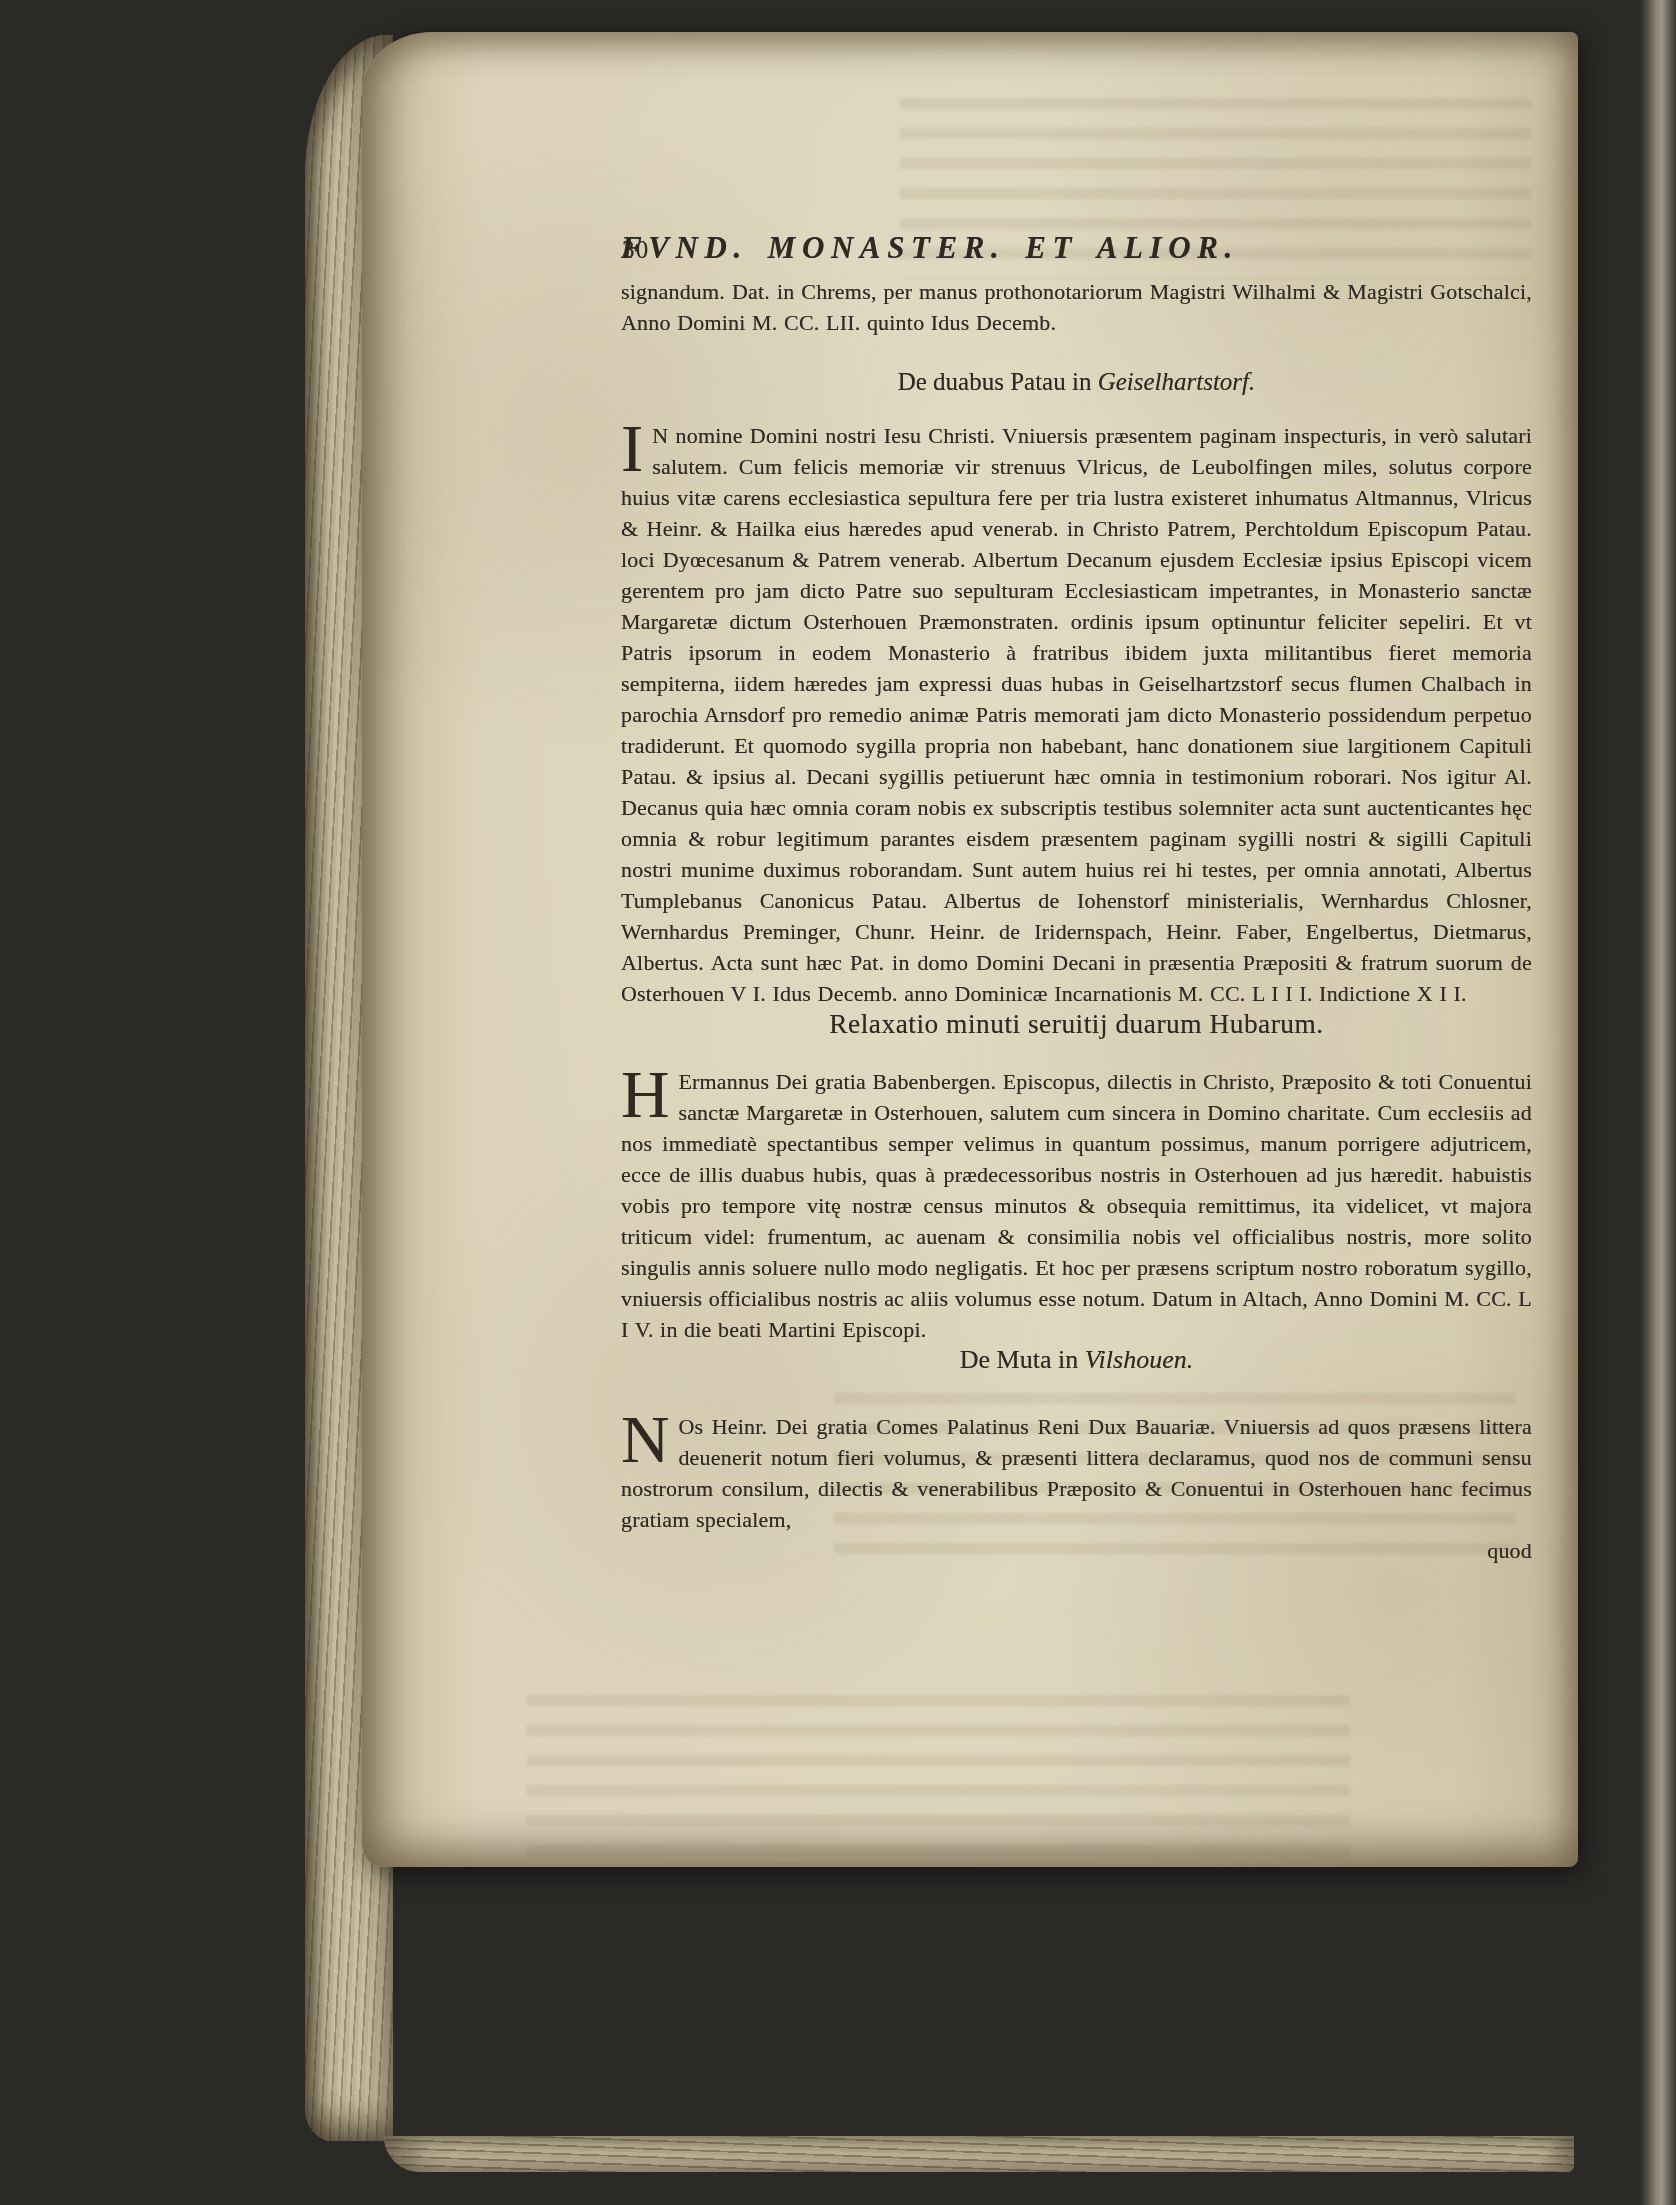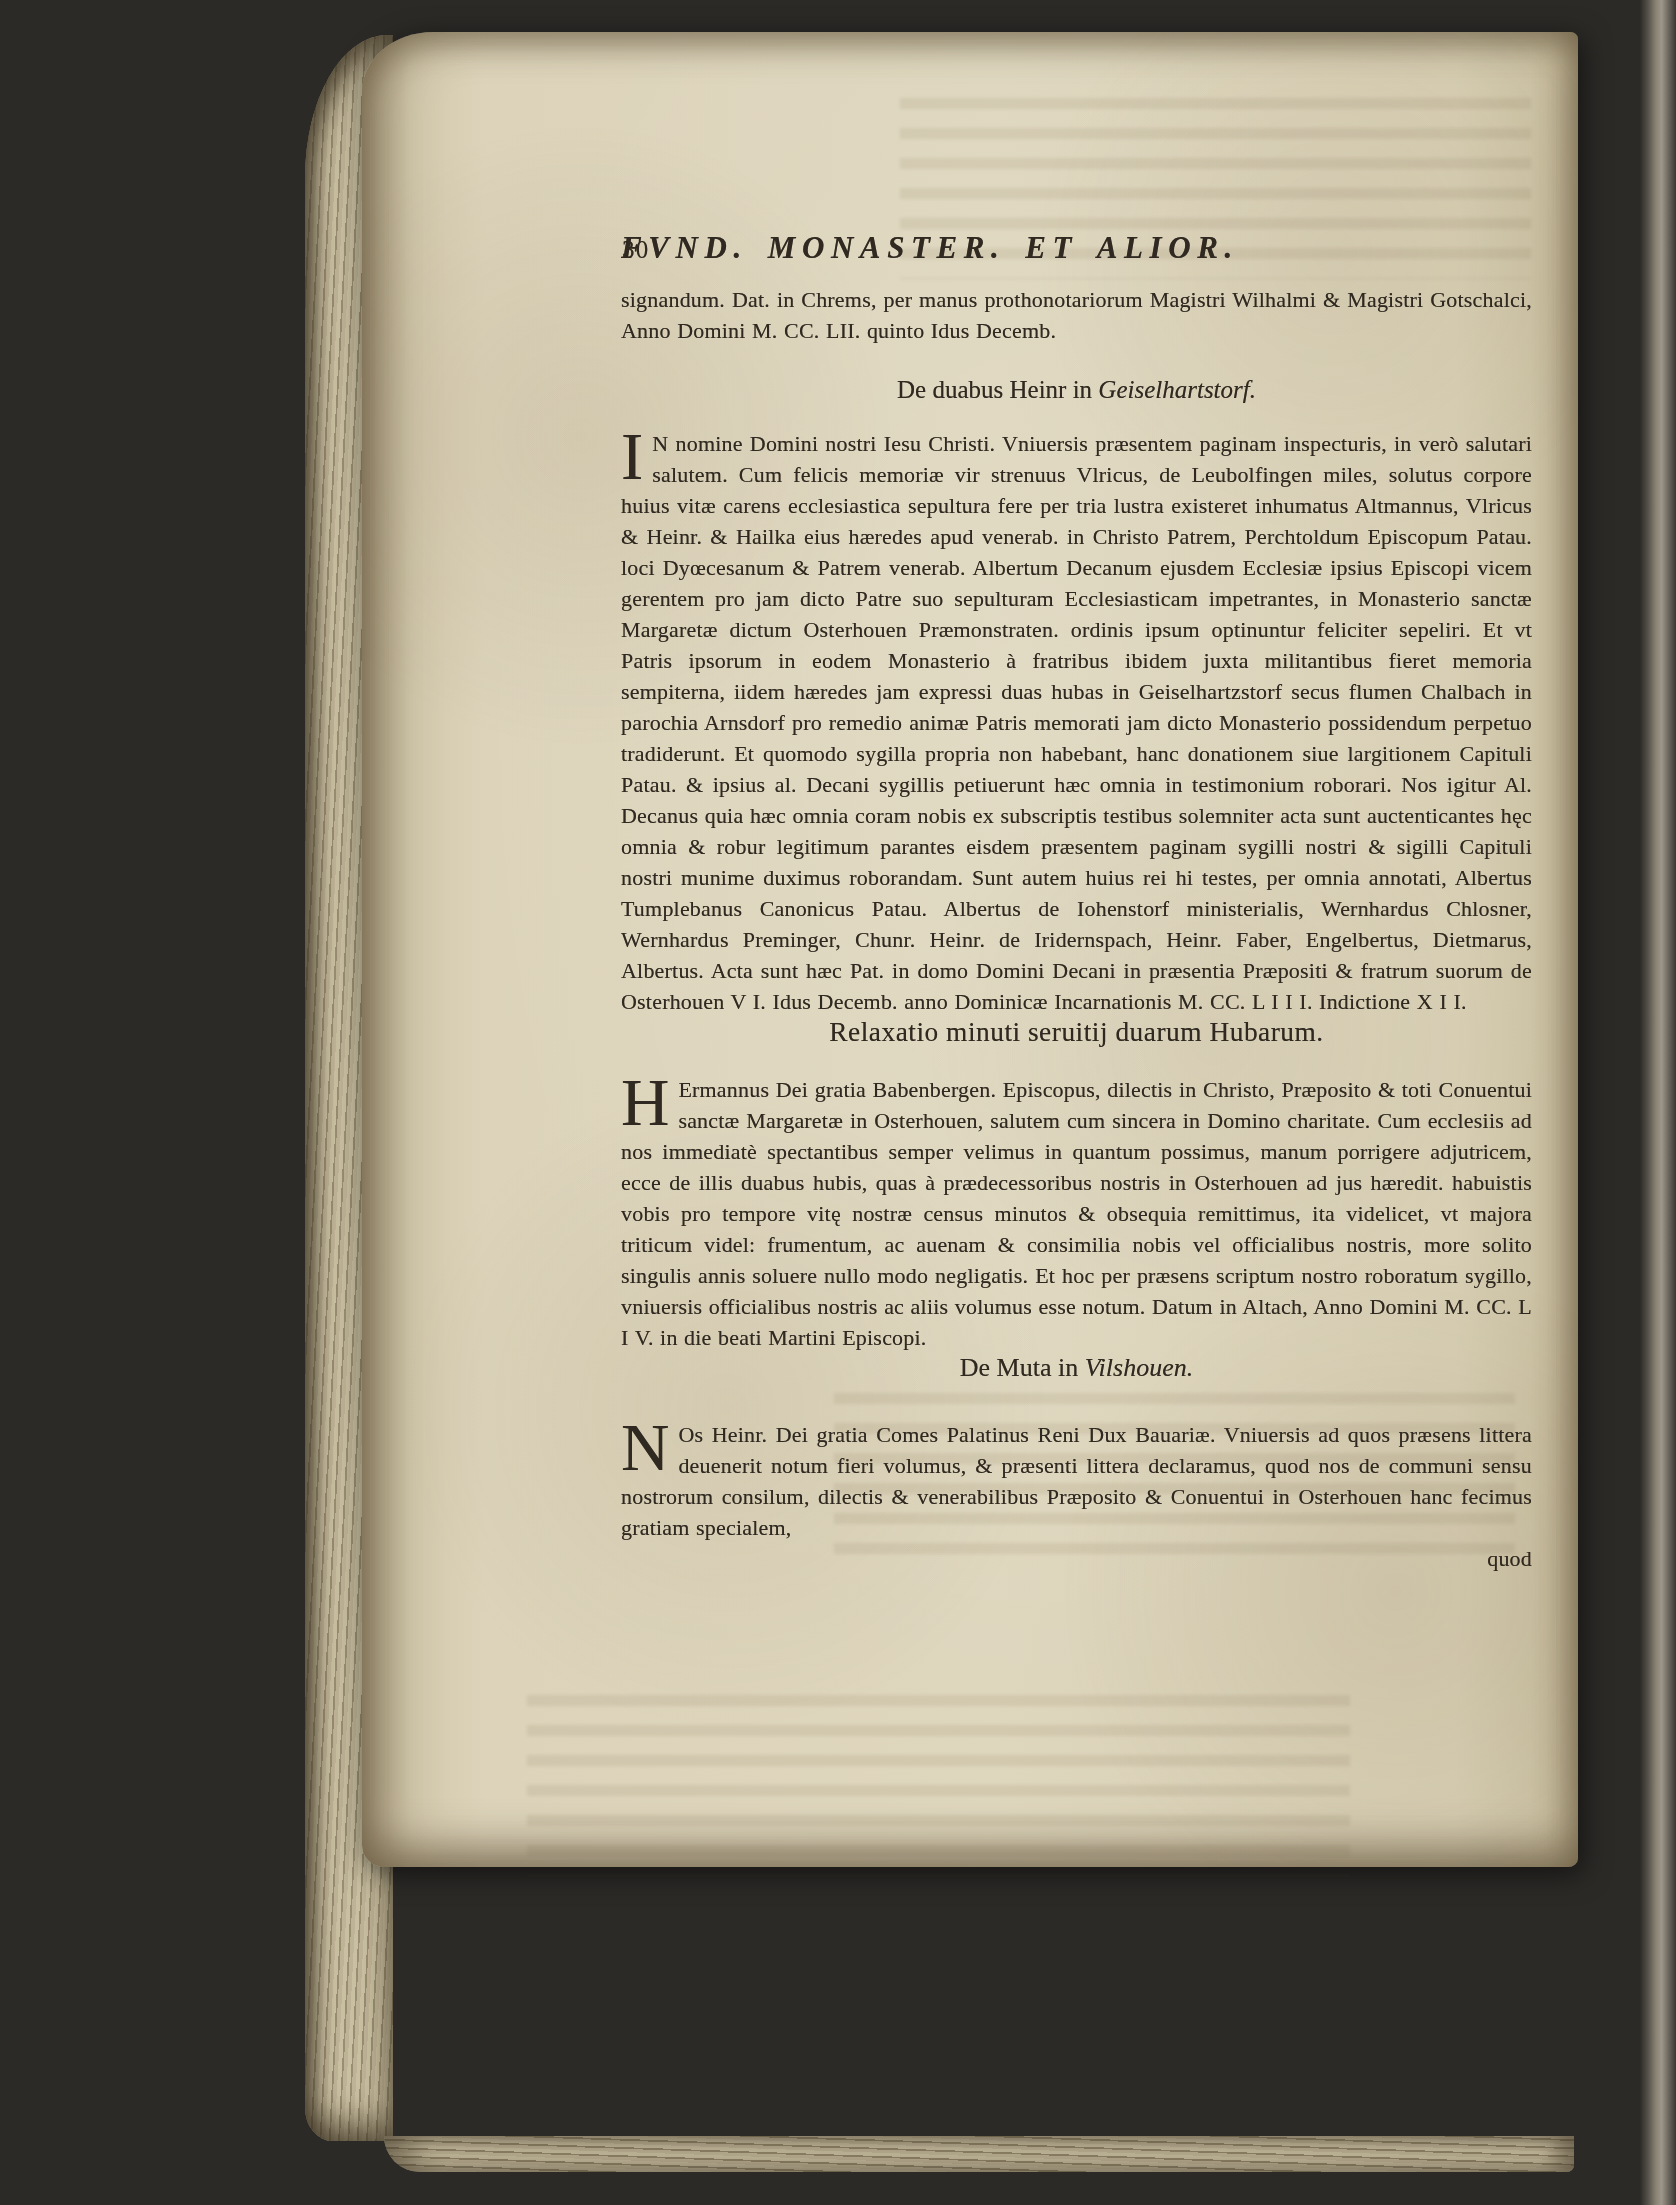--- a/index.html
+++ b/index.html
@@ -73,21 +73,21 @@
     font-size:25px;letter-spacing:1.1px;
   }
   .running-header{
     display:block;text-align:left;
     font-style:italic;font-size:31px;letter-spacing:6.6px;word-spacing:5.5px;font-weight:bold;
   }
   .body-par{
     margin:0;font-size:22px;line-height:31px;text-align:justify;
     letter-spacing:0.2px;word-spacing:0.8px;
   }
-  .continuation{margin-top:12px;}
+  .continuation{margin-top:4px;}
   .section-heading{
     margin:0;text-align:center;font-weight:normal;
   }
   .section-heading .hpfx{font-style:normal;}
   .section-heading .hital{font-style:italic;text-align:center;}
   .h1{margin-top:30px;font-size:25px;}
   .h2{font-size:27.4px;letter-spacing:0.5px;}
   .h3{font-size:26px;}
   .b1{margin-top:24px;}
   .b2{margin-top:26px;}
@@ -115,21 +115,21 @@
 
   <div class="text-block">
 
     <div class="header-row">
       <span class="pagenum">30</span>
       <span class="running-header">FVND. MONASTER. ET ALIOR.</span>
     </div>
 
     <p class="body-par continuation">signandum. Dat. in Chrems, per manus prothonotariorum Magistri Wilhalmi &amp; Magistri Gotschalci, Anno Domini M. CC. LII. quinto Idus Decemb.</p>
 
-    <h2 class="section-heading h1"><span class="hpfx">De duabus Heinr in </span><span class="hital">Geiselhartstorf.</span></h2>
+    <h2 class="section-heading h1"><span class="hpfx">De duabus Patau in </span><span class="hital">Geiselhartstorf.</span></h2>
 
     <p class="body-par b1"><span class="dropcap">I</span><span>N nomine Domini nostri Iesu Christi. Vniuersis præsentem paginam inspecturis, in verò salutari salutem. Cum felicis memoriæ vir strenuus Vlricus, de Leubolfingen miles, solutus corpore huius vitæ carens ecclesiastica sepultura fere per tria lustra existeret inhumatus Altmannus, Vlricus &amp; Heinr. &amp; Hailka eius hæredes apud venerab. in Christo Patrem, Perchtoldum Episcopum Patau. loci Dyœcesanum &amp; Patrem venerab. Albertum Decanum ejusdem Ecclesiæ ipsius Episcopi vicem gerentem pro jam dicto Patre suo sepulturam Ecclesiasticam impetrantes, in Monasterio sanctæ Margaretæ dictum Osterhouen Præmonstraten. ordinis ipsum optinuntur feliciter sepeliri. Et vt Patris ipsorum in eodem Monasterio à fratribus ibidem juxta militantibus fieret memoria sempiterna, iidem hæredes jam expressi duas hubas in Geiselhartzstorf secus flumen Chalbach in parochia Arnsdorf pro remedio animæ Patris memorati jam dicto Monasterio possidendum perpetuo tradiderunt. Et quomodo sygilla propria non habebant, hanc donationem siue largitionem Capituli Patau. &amp; ipsius al. Decani sygillis petiuerunt hæc omnia in testimonium roborari. Nos igitur Al. Decanus quia hæc omnia coram nobis ex subscriptis testibus solemniter acta sunt auctenticantes hęc omnia &amp; robur legitimum parantes eisdem præsentem paginam sygilli nostri &amp; sigilli Capituli nostri munime duximus roborandam. Sunt autem huius rei hi testes, per omnia annotati, Albertus Tumplebanus Canonicus Patau. Albertus de Iohenstorf ministerialis, Wernhardus Chlosner, Wernhardus Preminger, Chunr. Heinr. de Iridernspach, Heinr. Faber, Engelbertus, Dietmarus, Albertus. Acta sunt hæc Pat. in domo Domini Decani in præsentia Præpositi &amp; fratrum suorum de Osterhouen V I. Idus Decemb. anno Dominicæ Incarnationis M. CC. L I I I. Indictione X I I.</span></p>
 
     <h2 class="section-heading h2"><span class="hpfx">Relaxatio minuti seruitij duarum Hubarum.</span><span class="hital"></span></h2>
 
     <p class="body-par b2"><span class="dropcap">H</span><span>Ermannus Dei gratia Babenbergen. Episcopus, dilectis in Christo, Præposito &amp; toti Conuentui sanctæ Margaretæ in Osterhouen, salutem cum sincera in Domino charitate. Cum ecclesiis ad nos immediatè spectantibus semper velimus in quantum possimus, manum porrigere adjutricem, ecce de illis duabus hubis, quas à prædecessoribus nostris in Osterhouen ad jus hæredit. habuistis vobis pro tempore vitę nostræ census minutos &amp; obsequia remittimus, ita videlicet, vt majora triticum videl: frumentum, ac auenam &amp; consimilia nobis vel officialibus nostris, more solito singulis annis soluere nullo modo negligatis. Et hoc per præsens scriptum nostro roboratum sygillo, vniuersis officialibus nostris ac aliis volumus esse notum. Datum in Altach, Anno Domini M. CC. L I V. in die beati Martini Episcopi.</span></p>
 
     <h2 class="section-heading h3"><span class="hpfx">De Muta in </span><span class="hital">Vilshouen.</span></h2>
 
     <p class="body-par b3"><span class="dropcap">N</span><span>Os Heinr. Dei gratia Comes Palatinus Reni Dux Bauariæ. Vniuersis ad quos præsens littera deuenerit notum fieri volumus, &amp; præsenti littera declaramus, quod nos de communi sensu nostrorum consilum, dilectis &amp; venerabilibus Præposito &amp; Conuentui in Osterhouen hanc fecimus gratiam specialem,</span></p>

